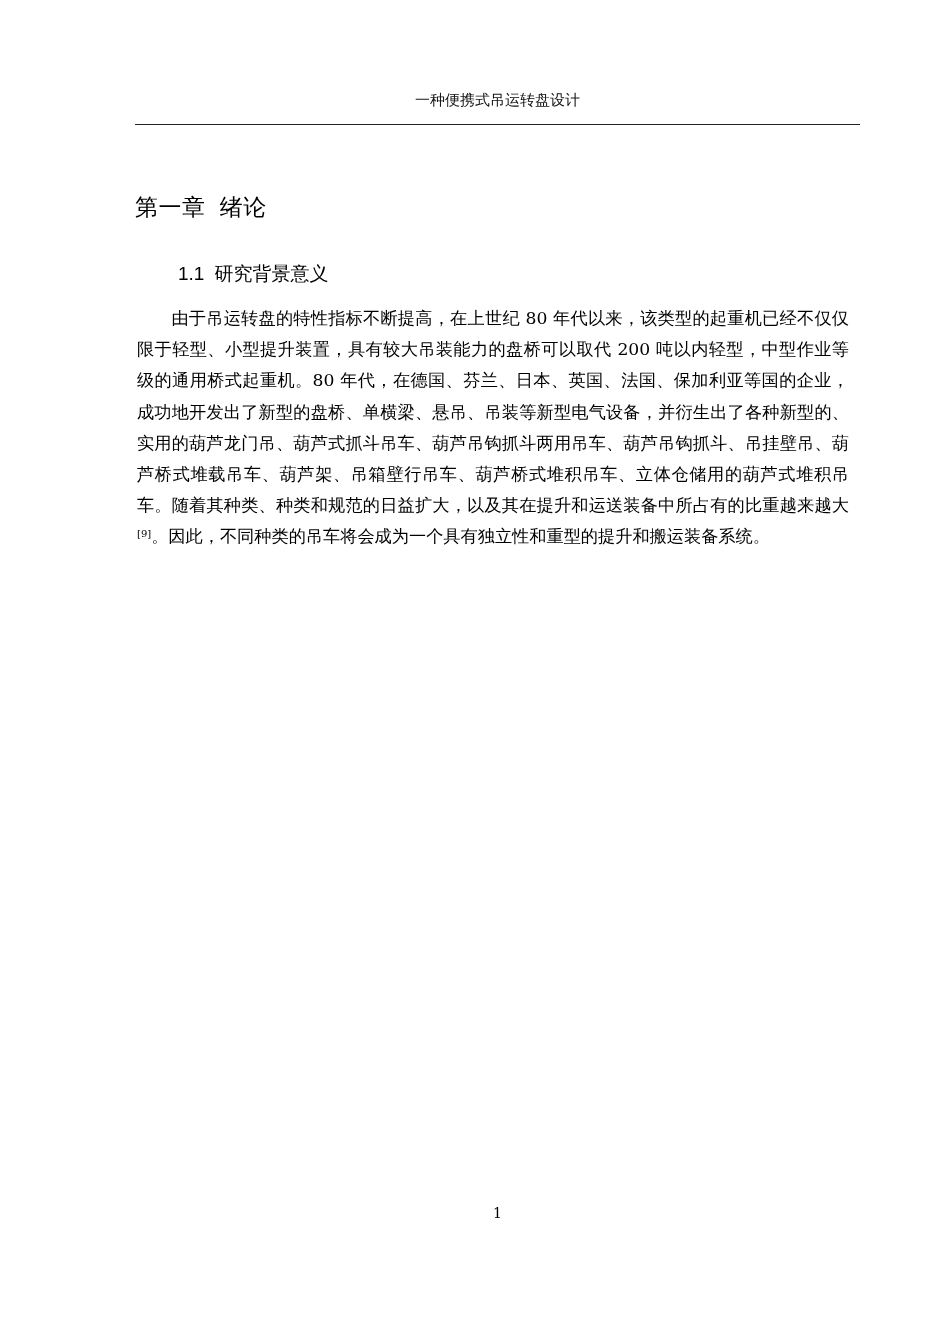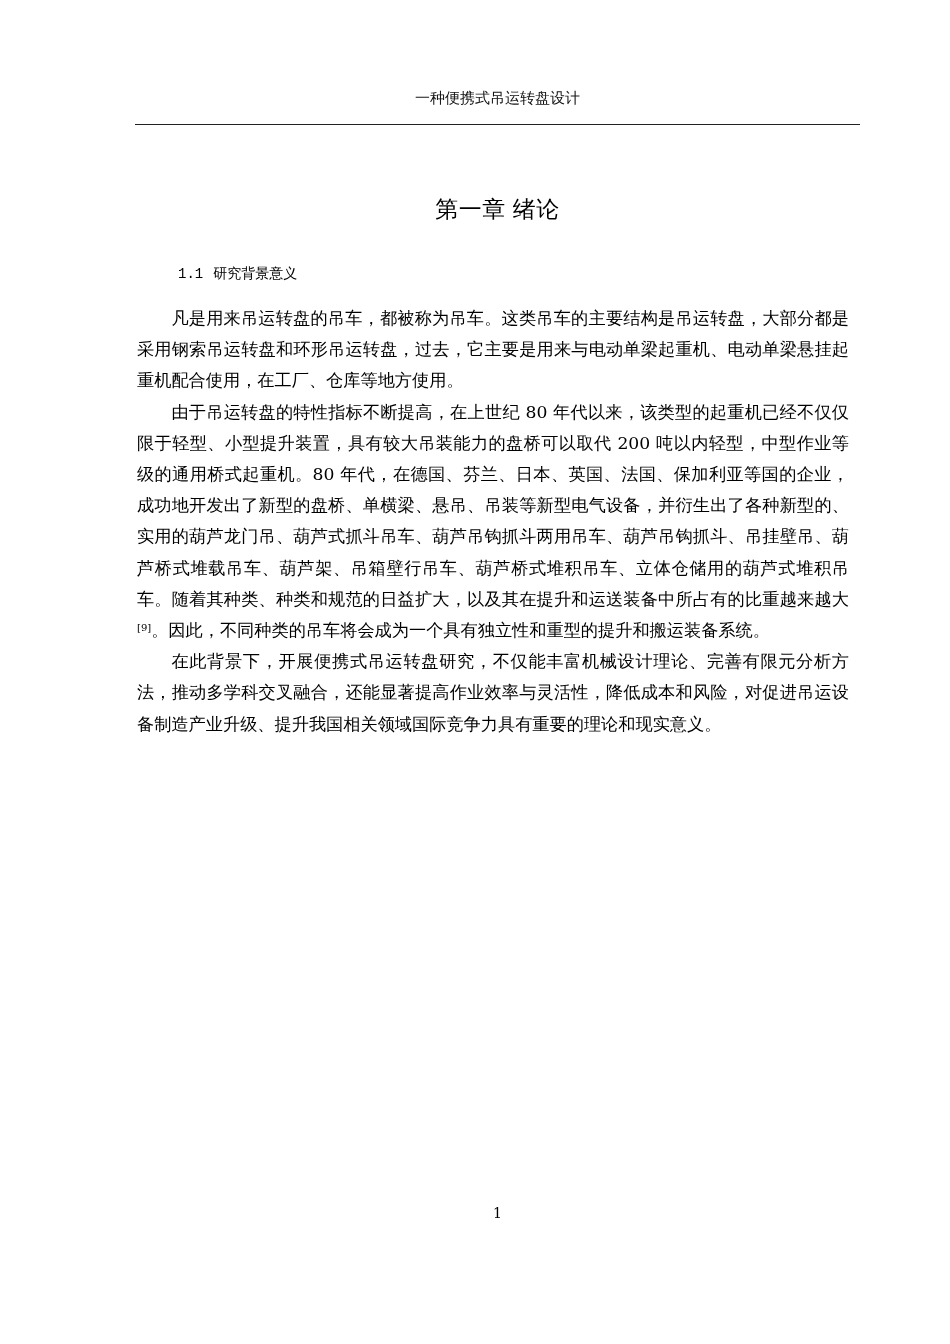--- a/index.html
+++ b/index.html
@@ -17,48 +17,47 @@
     }
     .page-header {
       position: absolute;
       left: 135px;
       width: 725px;
       top: 90px;
       text-align: center;
       font-size: 15px;
       line-height: 20px;
       color: #111;
-      font-family: Liberation Mono, monospace;
     }
     .header-rule {
       position: absolute;
       left: 135px;
       width: 725px;
       top: 124px;
       height: 0;
       border-top: 1.5px solid #222;
     }
     .chapter-title {
       position: absolute;
       left: 135px;
       width: 725px;
       top: 178px;
-      text-align: center;
-      font-family: Liberation Sans, sans-serif;
+      text-align: left;
+      font-family: Liberation Mono, monospace;
       font-size: 23px;
       line-height: 32px;
       font-weight: normal;
       letter-spacing: 0.5px;
     }
     .section-title {
       position: absolute;
       left: 178px;
       top: 261px;
-      font-family: Liberation Mono, monospace;
-      font-size: 14px;
+      font-family: Liberation Sans, sans-serif;
+      font-size: 19px;
       line-height: 26px;
     }
     .section-title .num { margin-right: 10px; }
     .body-text {
       position: absolute;
       left: 137px;
       width: 712px;
       top: 303px;
       font-size: 17.2px;
       line-height: 31.2px;
@@ -90,18 +89,16 @@
 <div class="page-header">一种便携式吊运转盘设计</div>
 <div class="header-rule"></div>
 
 <h1 class="chapter-title">第一章  绪论</h1>
 
 <div class="section-title">
   <span class="num">1.1</span><span>研究背景意义</span>
 </div>
 
 <div class="body-text">
-  <p>凡是用来吊运转盘的吊车，都被称为吊车。这类吊车的主要结构是吊运转盘，大部分都是采用钢索吊运转盘和环形吊运转盘，过去，它主要是用来与电动单梁起重机、电动单梁悬挂起重机配合使用，在工厂、仓库等地方使用。</p>
   <p><span>由于吊运转盘的特性指标不断提高，在上世纪 80 年代以来，该类型的起重机已经不仅仅限于轻型、小型提升装置，具有较大吊装能力的盘桥可以取代 200 吨以内轻型，中型作业等级的通用桥式起重机。80 年代，在德国、芬兰、日本、英国、法国、保加利亚等国的企业，成功地开发出了新型的盘桥、单横梁、悬吊、吊装等新型电气设备，并衍生出了各种新型的、实用的葫芦龙门吊、葫芦式抓斗吊车、葫芦吊钩抓斗两用吊车、葫芦吊钩抓斗、吊挂壁吊、葫芦桥式堆载吊车、葫芦架、吊箱壁行吊车、葫芦桥式堆积吊车、立体仓储用的葫芦式堆积吊车。随着其种类、种类和规范的日益扩大，以及其在提升和运送装备中所占有的比重越来越大</span><sup>[9]</sup><span>。因此，不同种类的吊车将会成为一个具有独立性和重型的提升和搬运装备系统。</span></p>
-  <p>在此背景下，开展便携式吊运转盘研究，不仅能丰富机械设计理论、完善有限元分析方法，推动多学科交叉融合，还能显著提高作业效率与灵活性，降低成本和风险，对促进吊运设备制造产业升级、提升我国相关领域国际竞争力具有重要的理论和现实意义。</p>
 </div>
 
 <div class="page-number">1</div>
 
 </body></html>

